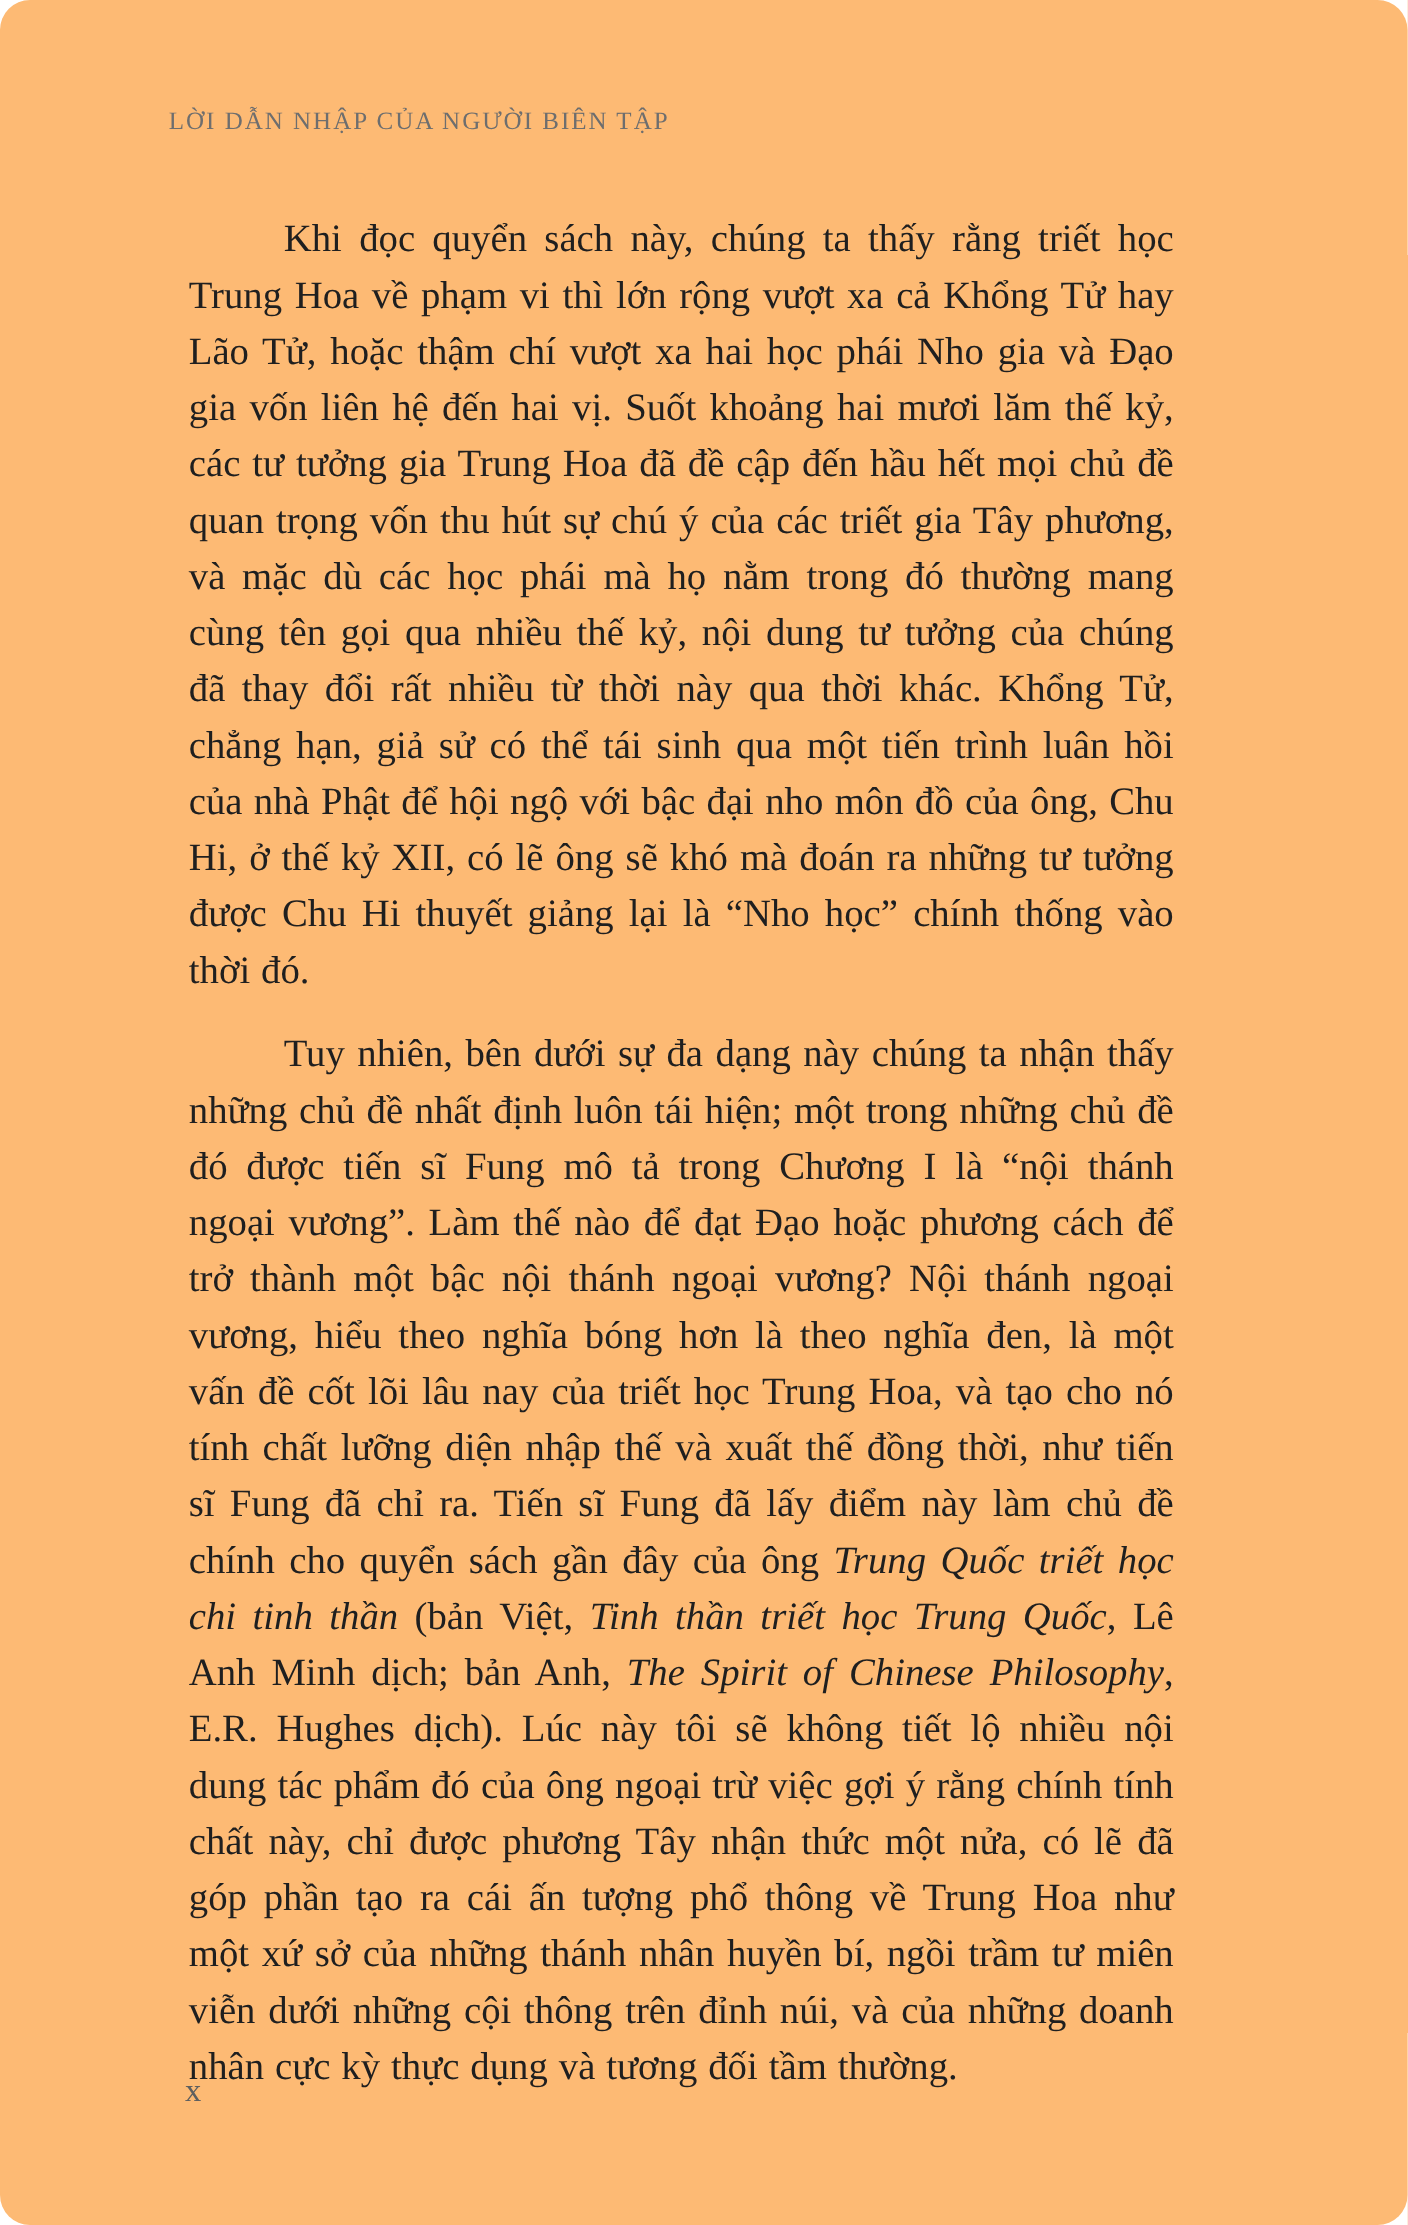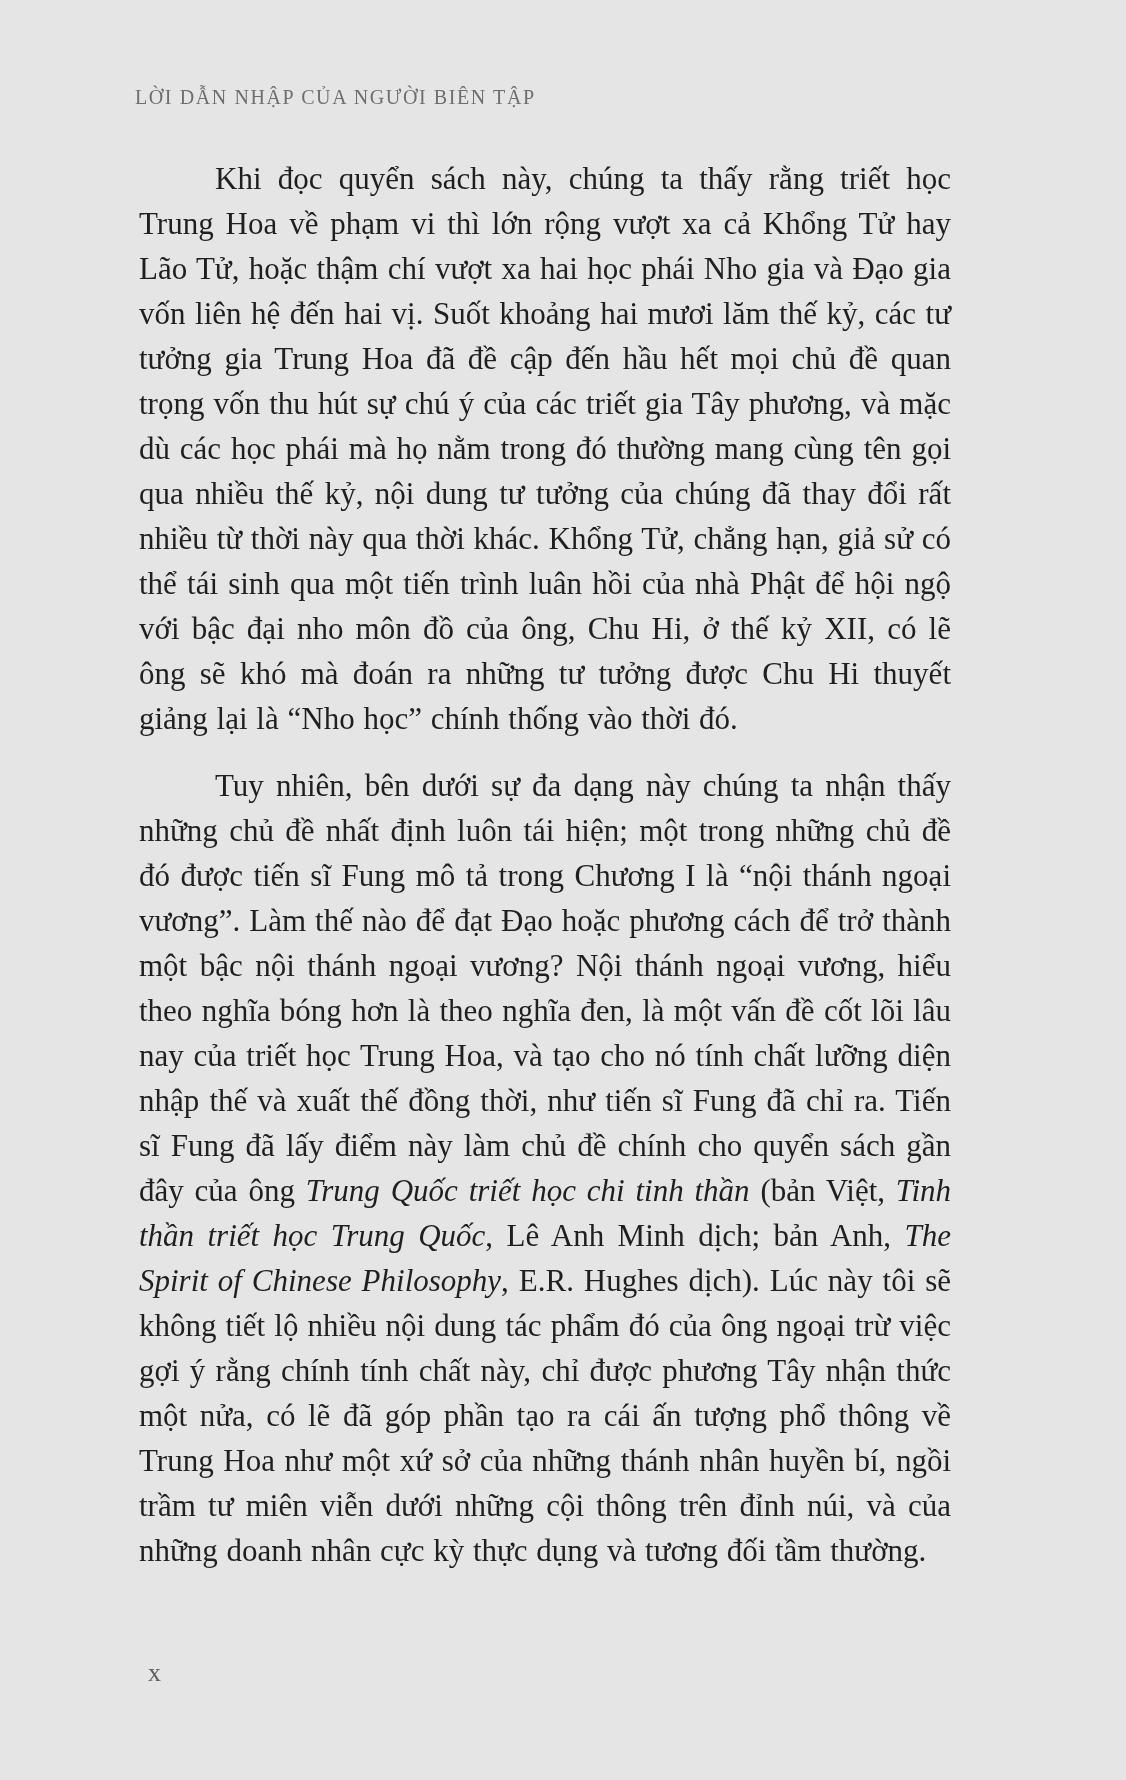--- a/index.html
+++ b/index.html
@@ -10,42 +10,43 @@
   body {
     width: 1126px;
     height: 1780px;
     position: relative;
     overflow: hidden;
     font-family: "Liberation Serif", "DejaVu Serif", serif;
   }
   .page {
     position: absolute;
     inset: 0;
-    background: #e5e5e5;
+    background: #fdba74;
+    border-radius: 24px;
   }
   .running-head {
     position: absolute;
     top: 84px;
     left: 135px;
     font-size: 20px;
     line-height: 26px;
     letter-spacing: 1.6px;
     color: #6e6e6e;
     text-transform: uppercase;
     white-space: nowrap;
   }
   .text-block {
     position: absolute;
     top: 152px;
     left: 135px;
     width: 820px;
     color: #1f1f1f;
   }
   .text-block p {
-    margin: 4px;
+    margin: 16px;
     font-size: 31px;
     line-height: 45px;
     text-align: justify;
     text-justify: inter-word;
     text-indent: 76px;
     hyphens: none;
     word-spacing: 1px;
   }
   .text-block p + p {
     margin-top: 22px;

